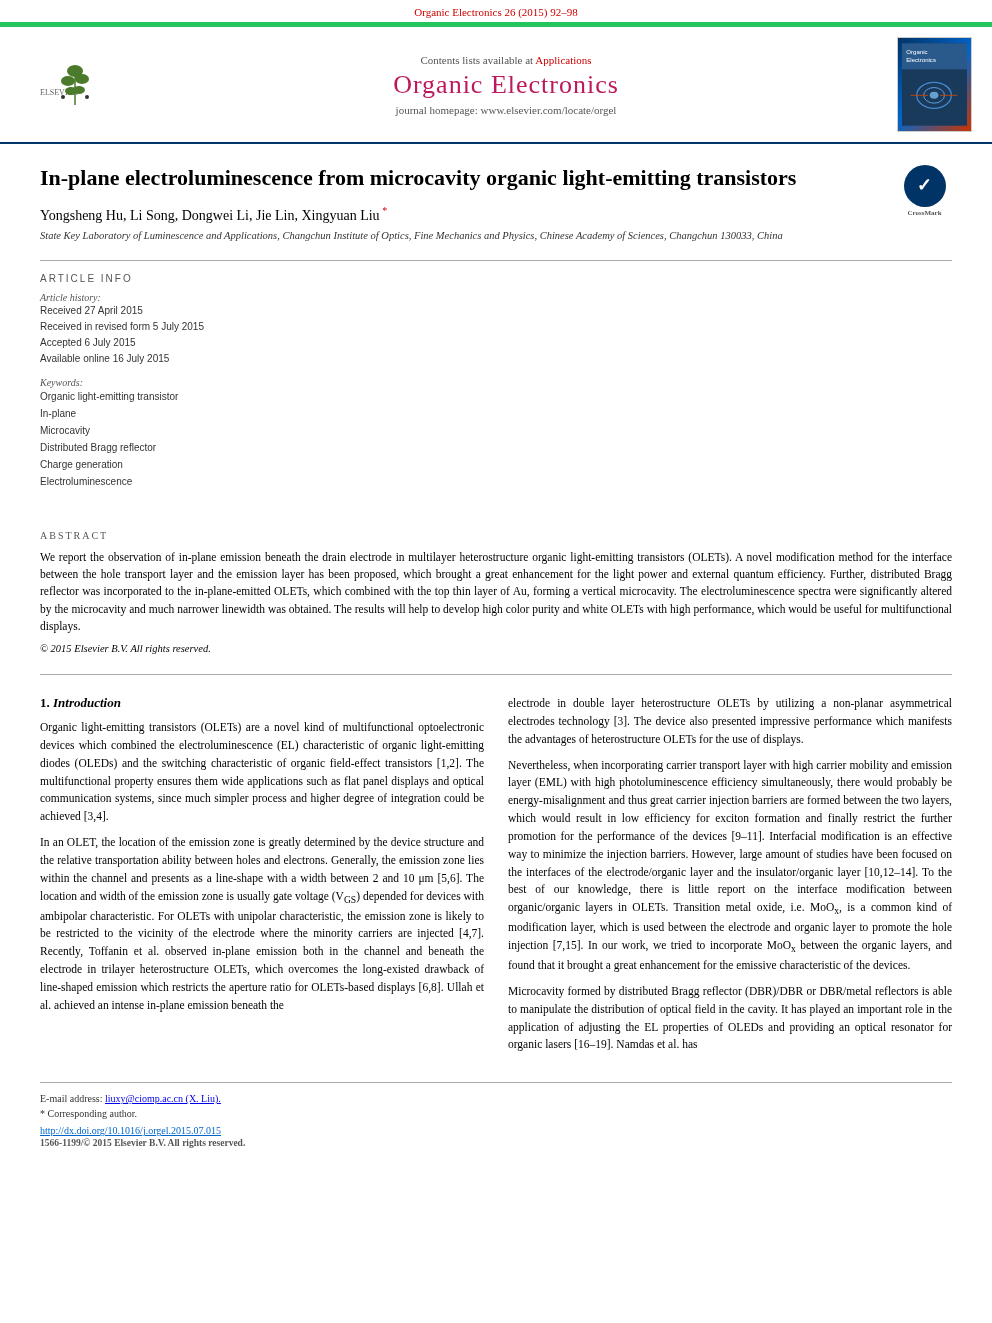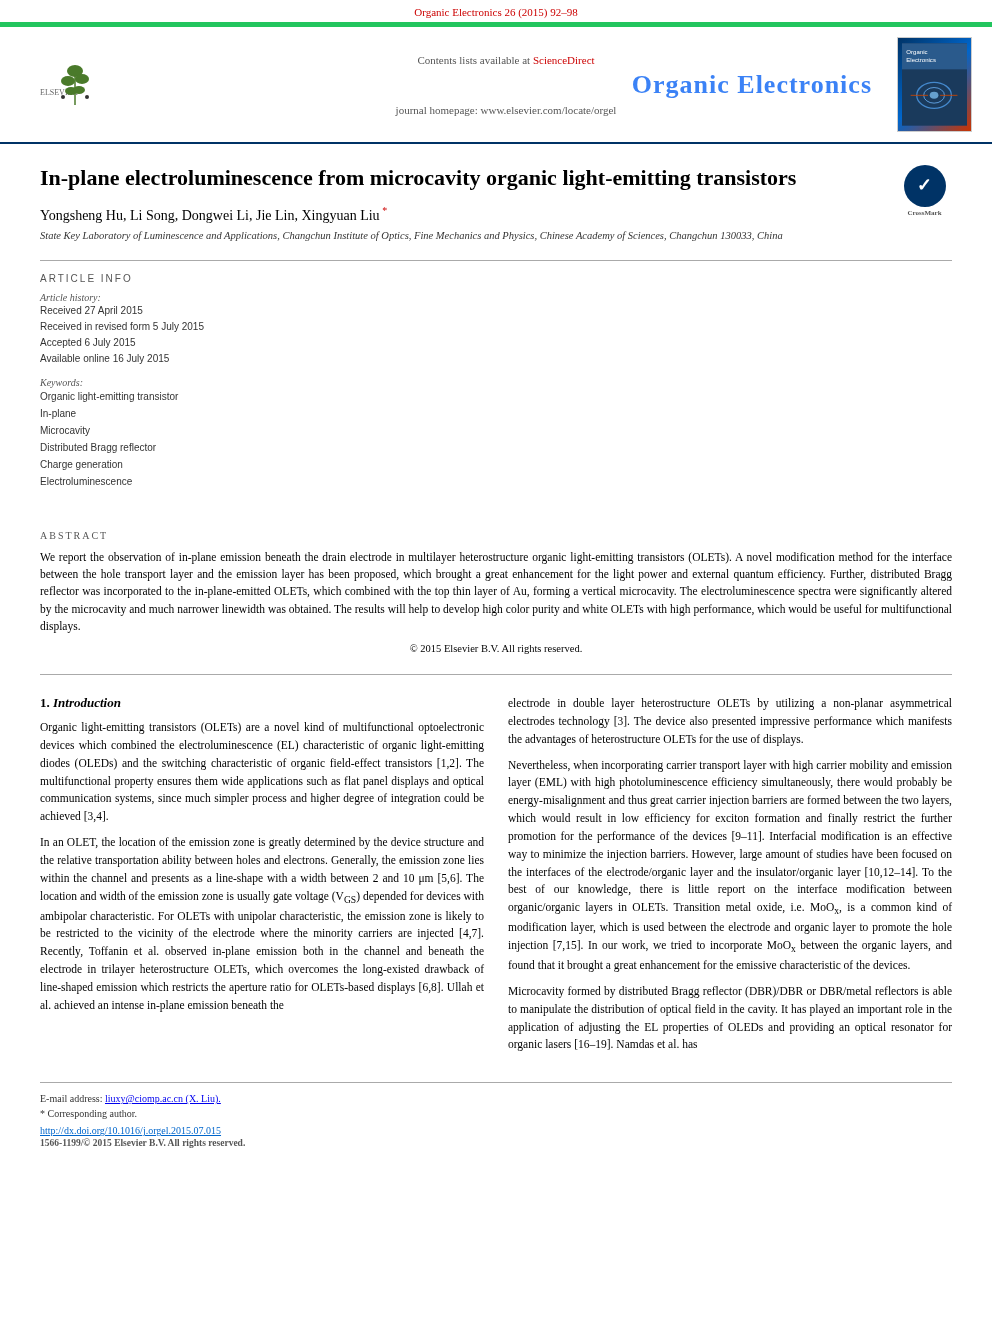--- a/index.html
+++ b/index.html
@@ -43,25 +43,24 @@
       font-size: 11px;
       color: #555;
       margin-bottom: 4px;
     }
     .science-direct-link a {
       color: #c00;
       text-decoration: none;
     }
     .journal-title-main {
       font-size: 26px;
-      font-weight: bold;
-      color: #3b82f6;
+      font-weight: normal;
+      color: #be185d;
       letter-spacing: 1px;
       margin-bottom: 4px;
-      text-align: right;
     }
     .journal-homepage {
       font-size: 11px;
       color: #555;
     }
     .journal-header-right {
       width: 100px;
       display: flex;
       align-items: center;
       justify-content: flex-end;
@@ -205,23 +204,24 @@
       font-family: Liberation Serif, serif;
     }
     .abstract-text {
       font-size: 11.5px;
       line-height: 1.5;
       color: #000;
       text-align: justify;
     }
     .abstract-copyright {
       font-size: 10.5px;
-      text-align: center;
+      text-align: left;
       margin-top: 8px;
       color: #000;
+      font-style: italic;
     }
 
     
     .main-body {
       display: flex;
       gap: 24px;
       margin-top: 20px;
     }
     .col-left {
       flex: 1;
@@ -298,21 +298,21 @@
       <ellipse cx="36" cy="34" rx="6" ry="4" fill="#4a7a2a"></ellipse>
       <ellipse cx="44" cy="33" rx="6" ry="4" fill="#4a7a2a"></ellipse>
 
       <circle cx="28" cy="40" r="2" fill="#333"></circle>
       <circle cx="52" cy="40" r="2" fill="#333"></circle>
     </svg>
   </div>
   <div class="journal-header-center">
     <div class="science-direct-link">
       <span>Contents lists available at</span>
-      <a href="#">ScienceDirect</a>
+      <a href="#">Applications</a>
     </div>
     <div class="journal-title-main">Organic Electronics</div>
     <div class="journal-homepage">journal homepage: www.elsevier.com/locate/orgel</div>
   </div>
   <div class="journal-header-right">
     <div class="journal-cover">
       <svg width="75" height="95" viewBox="0 0 75 95">
         <rect width="75" height="95" fill="#1a3a5c"></rect>
         <rect x="0" y="0" width="75" height="30" fill="#2a5a8c"></rect>
         <text x="5" y="12" font-size="7" fill="#fff" font-family="Arial">Organic</text>

